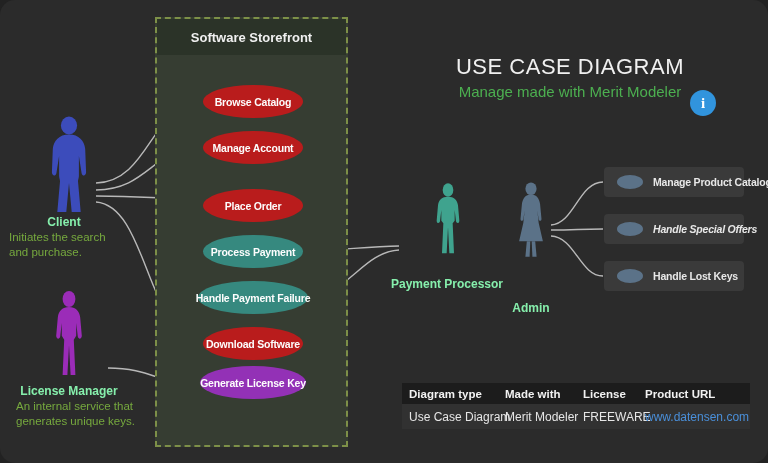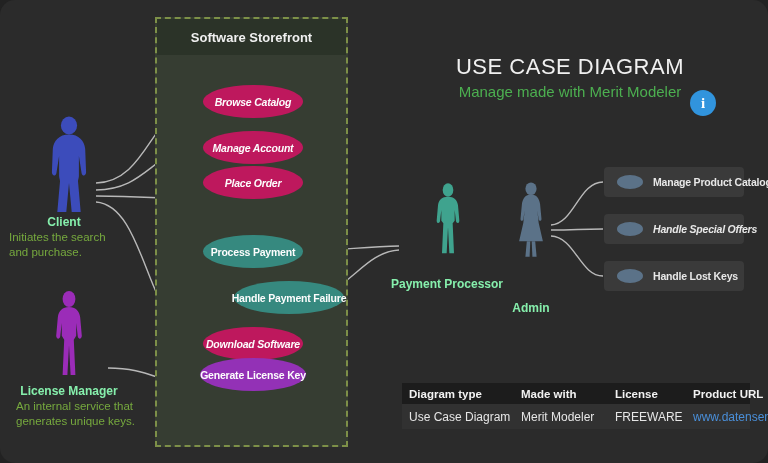--- a/index.html
+++ b/index.html
@@ -24,21 +24,21 @@
     color:#f0f0f0;font-size:13px;font-weight:700;
   }
 
   
   .usecase{
     position:absolute;height:33px;border-radius:50%;
     display:flex;align-items:center;justify-content:center;
     color:#fdfdfd;font-size:10.5px;font-weight:700;letter-spacing:-0.2px;
     white-space:nowrap;text-align:center;
   }
-  .uc-orange{background:#be185d;font-style:italic;}
+  .uc-orange{background:#b91c1c;}
   .uc-teal{background:#36897f;}
   .uc-purple{background:#9331b6;}
 
   
   .actor-label{
     position:absolute;color:#86efac;font-size:12px;font-weight:700;text-align:center;
   }
   .actor-desc{
     position:absolute;color:#76a93e;font-size:11.5px;line-height:1.3;
   }
@@ -68,21 +68,21 @@
   }
   .task-oval{
     width:26px;height:14px;border-radius:50%;background:#5b7288;margin-left:13px;flex:0 0 auto;
   }
   .task-label{
     color:#e8e8e8;font-size:10.5px;letter-spacing:-0.2px;margin-left:10px;white-space:nowrap;font-weight:600;
   }
 
   
   .info-table{left:402px;top:383px;width:348px;}
-  .tbl-row{display:grid;grid-template-columns:96px 78px 62px 112px;gap:16px;}
+  .tbl-row{display:grid;grid-template-columns:96px 78px 62px 112px;}
   .tbl-head{background:#1c1c1c;height:21px;align-items:center;}
   .tbl-head > div{
     color:#f2f2f2;font-size:11.5px;font-weight:700;padding-left:7px;
     display:flex;align-items:center;white-space:nowrap;
   }
   .tbl-body{background:#313131;height:25px;align-items:center;}
   .tbl-body > div{
     color:#e6e6e6;font-size:12px;padding-left:7px;
     display:flex;align-items:center;white-space:nowrap;
   }
@@ -107,25 +107,25 @@
       <path d="M551,236 C575,237 580,276 603,276"></path>
     </g>
   </svg>
 
   <div class="abs storefront">
     <div class="storefront-header">Software Storefront</div>
   </div>
 
   <div class="usecase uc-orange" style="left:203px;top:85px;width:100px;">Browse Catalog</div>
   <div class="usecase uc-orange" style="left:203px;top:131px;width:100px;">Manage Account</div>
-  <div class="usecase uc-orange" style="left:203px;top:166px;width:100px;">Place Order</div>
+  <div class="usecase uc-orange" style="left:203px;top:189px;width:100px;">Place Order</div>
   <div class="usecase uc-teal" style="left:203px;top:235px;width:100px;">Process Payment</div>
-  <div class="usecase uc-teal" style="left:198px;top:281px;width:110px;margin-left:36px;">Handle Payment Failure</div>
+  <div class="usecase uc-teal" style="left:198px;top:281px;width:110px;">Handle Payment Failure</div>
   <div class="usecase uc-orange" style="left:203px;top:327px;width:100px;">Download Software</div>
-  <div class="usecase uc-purple" style="left:200px;top:358px;width:106px;">Generate License Key</div>
+  <div class="usecase uc-purple" style="left:200px;top:366px;width:106px;">Generate License Key</div>
 
   <svg class="abs" style="left:42px;top:116px;" width="54" height="100" viewBox="0 0 60 110">
     <ellipse class="fig-client" cx="30" cy="10" rx="9" ry="10"></ellipse>
     <path class="fig-client" d="M30,20 C19,20 13,27 12,36 L11,62 C11,66 15,67 16,63 L19,44 L19,66 C19,68 20,70 20,72 L17,106 L27,106 L30,74 L33,106 L43,106 L40,72 C40,70 41,68 41,66 L41,44 L44,63 C45,67 49,66 49,62 L48,36 C47,27 41,20 30,20 Z"></path>
   </svg>
   <div class="actor-label" style="left:14px;top:215px;width:100px;">Client</div>
   <div class="actor-desc" style="left:9px;top:230px;width:110px;">Initiates the search and purchase.</div>
 
   <svg class="abs" style="left:45px;top:288px;" width="48" height="94" viewBox="0 0 60 110">
     <ellipse class="fig-license" cx="30" cy="10" rx="8" ry="10"></ellipse>

